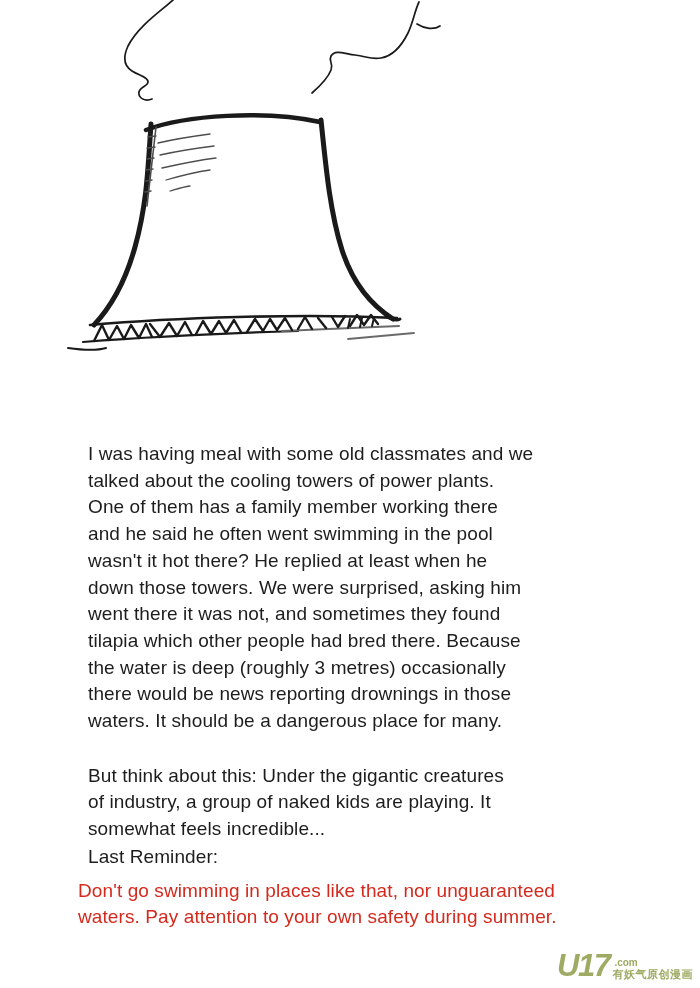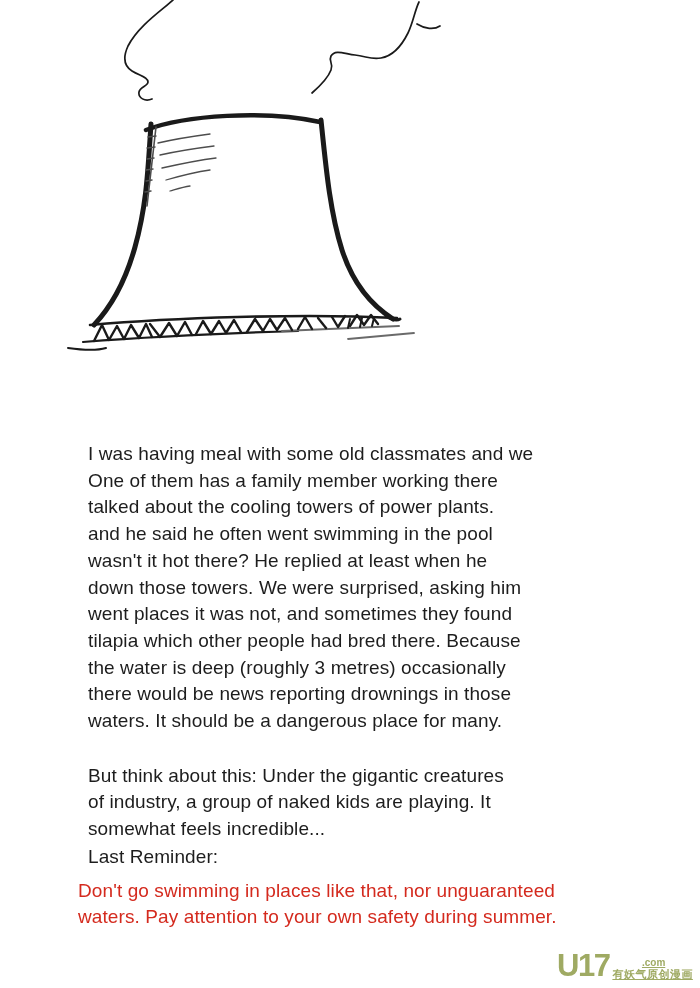--- a/index.html
+++ b/index.html
@@ -44,29 +44,29 @@
     left:557px; top:950px;
     display:flex;
     align-items:flex-end;
     color:var(--logo);
     line-height:1;
     user-select:none;
   }
   .u17{
     font-size:31px;
     font-weight:bold;
+    font-style:italic;
     letter-spacing:-1.5px;
   }
   .logo-col{
     display:flex;
     flex-direction:column;
-    align-items:center;
+    align-items:flex-start;
     margin-left:3px;
     padding-bottom:1px;
-    text-decoration:underline;
   }
   .com{
     font-size:10px;
     font-weight:bold;
     margin-left:2px;
     margin-bottom:1px;
   }
   .tagline{
     font-size:11px;
     font-weight:bold;
@@ -129,26 +129,26 @@
     <path class="ink" stroke-width="2.4" d="M350 326 L357 315 L364 325 L371 315 L378 324"></path>
     <path class="ink" stroke-width="2" d="M350 319 L348 328"></path>
     <path class="ink" stroke-width="2" d="M362 318 L360 327"></path>
     <path class="ink" stroke-width="2" d="M374 318 L372 326"></path>
   </g>
 </svg>
 
 <div class="story">
   <div class="para1">
       <div class="line">I was having meal with some old classmates and we</div>
+      <div class="line">talked about the cooling towers of power plants.</div>
       <div class="line">One of them has a family member working there</div>
-      <div class="line">talked about the cooling towers of power plants.</div>
       <div class="line">and he said he often went swimming in the pool</div>
       <div class="line">wasn't it hot there? He replied at least when he</div>
       <div class="line">down those towers. We were surprised, asking him</div>
-      <div class="line">went places it was not, and sometimes they found</div>
+      <div class="line">went there it was not, and sometimes they found</div>
       <div class="line">tilapia which other people had bred there. Because</div>
       <div class="line">the water is deep (roughly 3 metres) occasionally</div>
       <div class="line">there would be news reporting drownings in those</div>
       <div class="line">waters. It should be a dangerous place for many.</div>
     </div>
   <div class="para2">
       <div class="line">But think about this: Under the gigantic creatures</div>
       <div class="line">of industry, a group of naked kids are playing. It</div>
       <div class="line">somewhat feels incredible...</div>
     </div>

